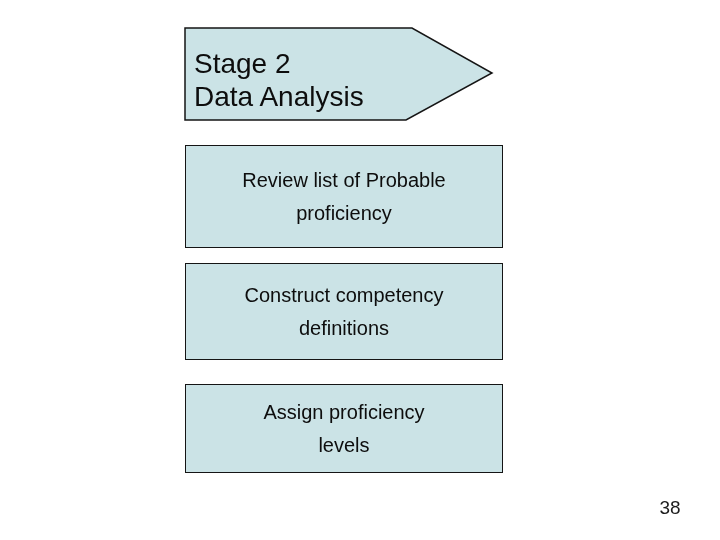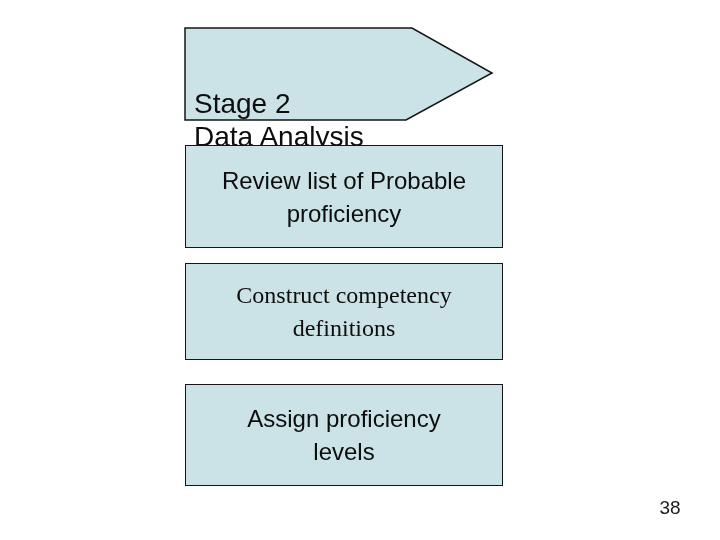--- a/index.html
+++ b/index.html
@@ -33,47 +33,46 @@
     position: absolute;
     left: 1px;
     top: 1px;
     width: 228px;
     height: 104px;
     display: flex;
     flex-direction: column;
     justify-content: center;
     padding-left: 9px;
     box-sizing: border-box;
-    margin-top: 40px;
   }
   .banner-text span {
     font-size: 28px;
     line-height: 33px;
     white-space: nowrap;
   }
   .step-box {
     position: absolute;
     left: 185px;
     width: 318px;
     box-sizing: border-box;
     border: 1.5px solid #151515;
     display: flex;
     flex-direction: column;
     justify-content: center;
     align-items: center;
     text-align: center;
   }
   .step-box span {
-    font-size: 24px;
+    font-size: 20px;
     line-height: 33px;
     white-space: nowrap;
   }
   .box-1 { top: 145px; height: 103px; }
   .box-2 { top: 263px; height: 97px;  }
-  .box-3 { top: 384px; height: 102px;  }
+  .box-3 { top: 384px; height: 89px;  }
   .page-number {
     position: absolute;
     left: 650px;
     top: 497px;
     width: 40px;
     text-align: center;
     font-size: 19px;
     color: #1c1c1c;
   }
 </style>
@@ -90,21 +89,21 @@
       <span>Stage 2</span>
       <span>Data Analysis</span>
     </div>
   </div>
 
   <div class="step-box box-1" style="background-color: rgb(203, 227, 230); border-color: rgb(21, 21, 21);">
     <span>Review list of Probable</span>
     <span>proficiency</span>
   </div>
 
-  <div class="step-box box-2" style="background-color: rgb(203, 227, 230); border-color: rgb(21, 21, 21); font-family: Liberation Serif, serif;">
+  <div class="step-box box-2" style="background-color: rgb(203, 227, 230); border-color: rgb(21, 21, 21);">
     <span>Construct competency</span>
     <span>definitions</span>
   </div>
 
   <div class="step-box box-3" style="background-color: rgb(203, 227, 230); border-color: rgb(21, 21, 21);">
     <span>Assign proficiency</span>
     <span>levels</span>
   </div>
 
   <div class="page-number">38</div>

